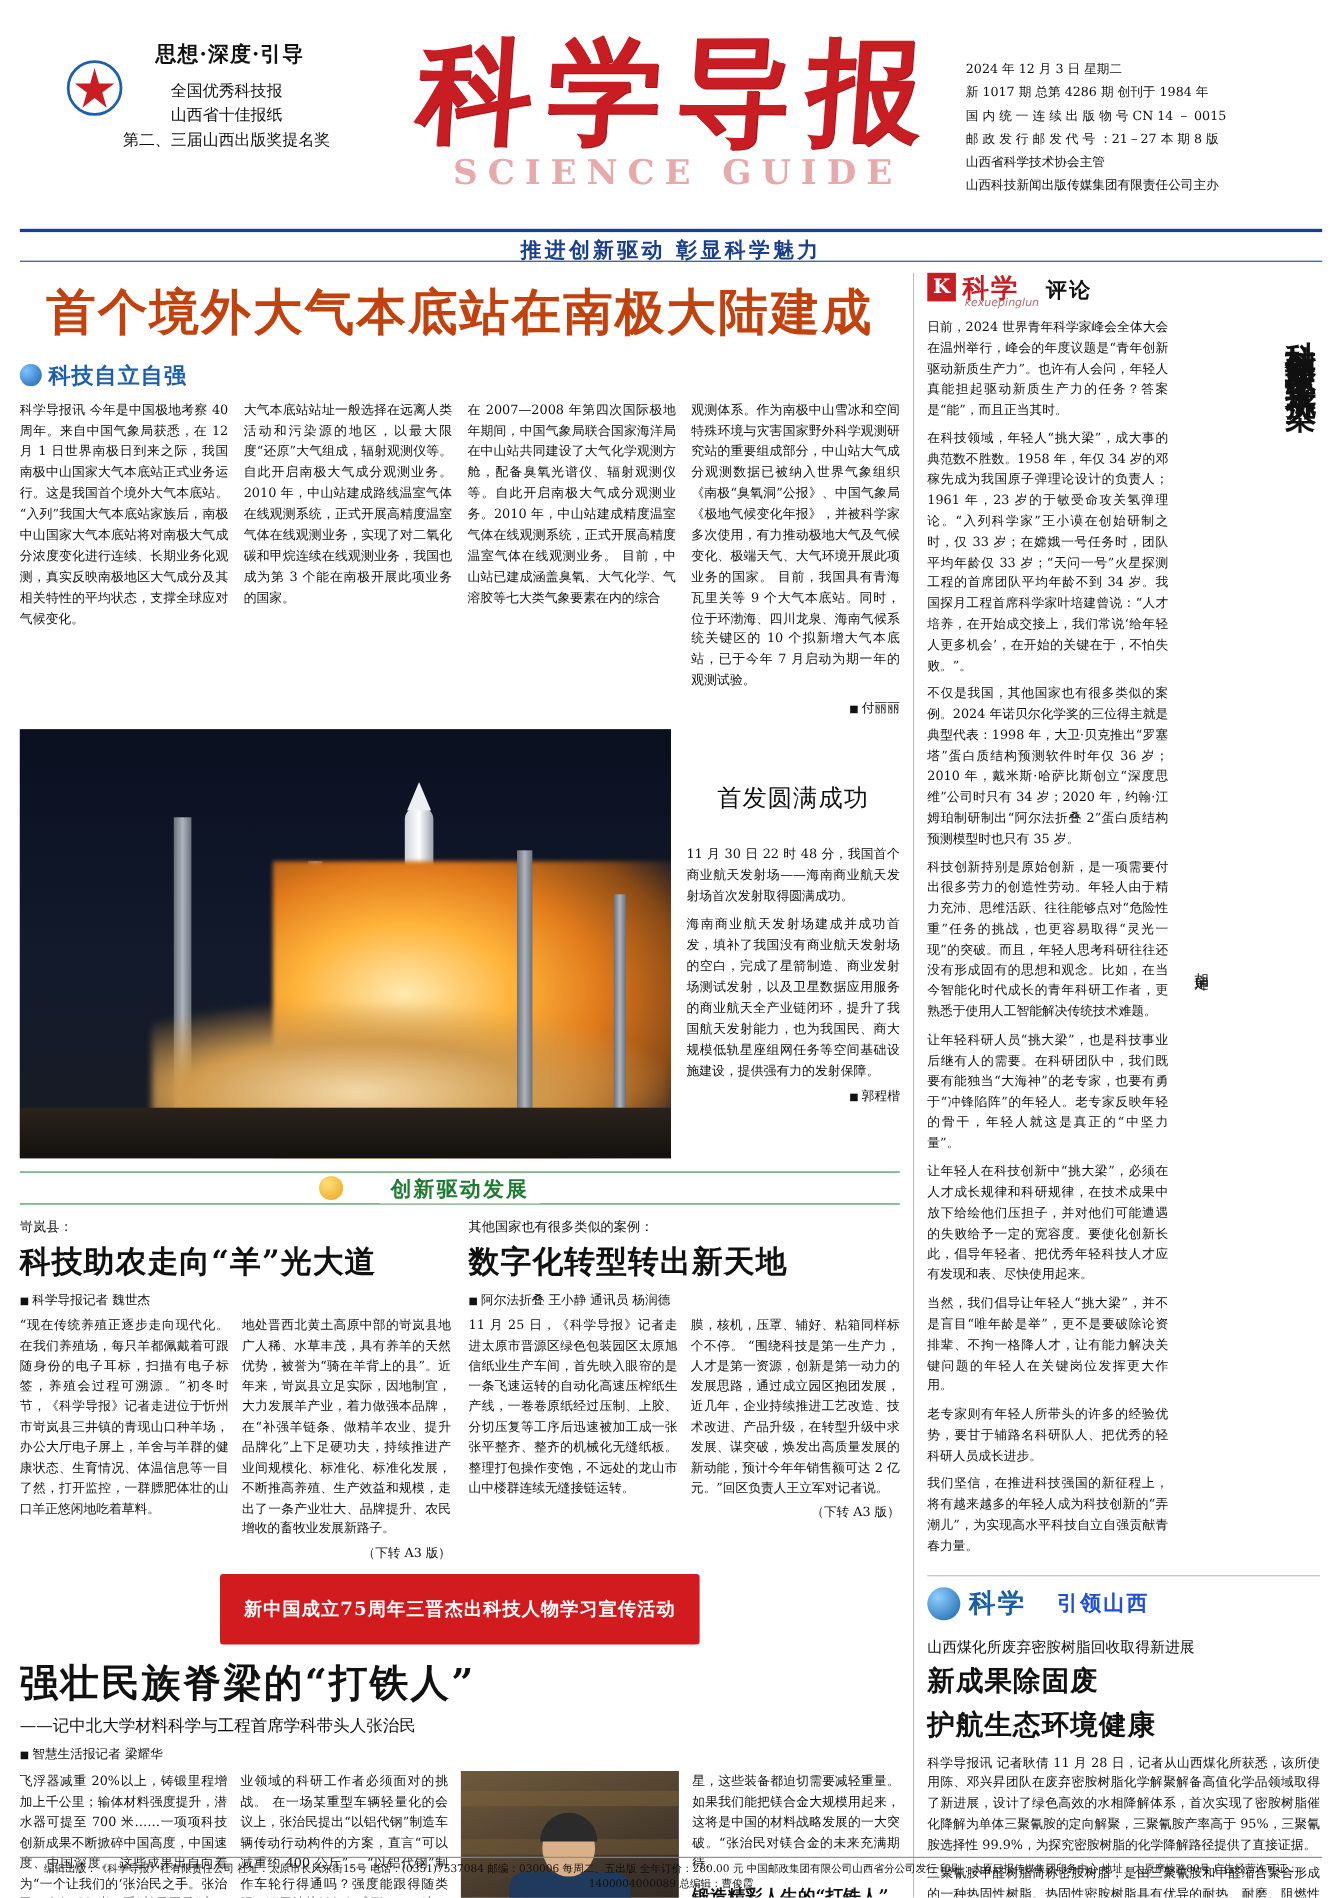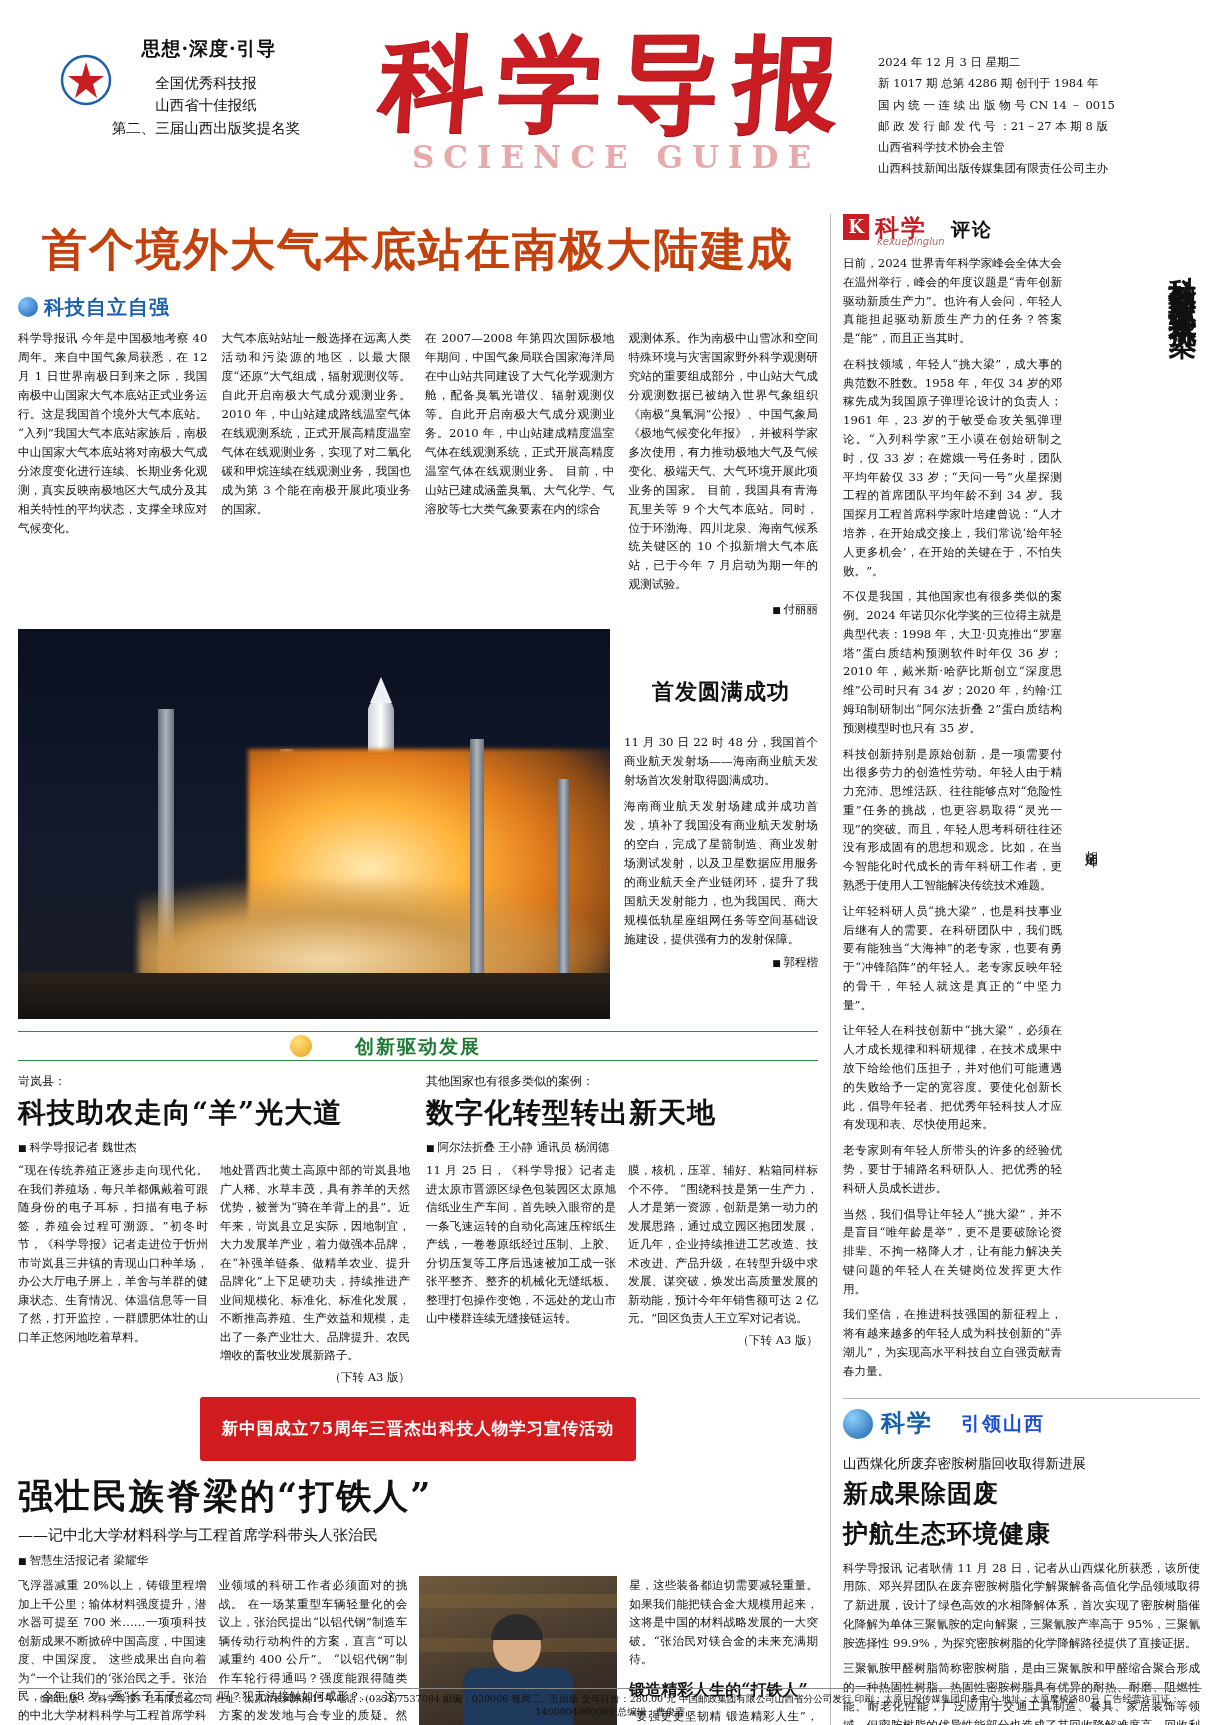--- a/index.html
+++ b/index.html
@@ -88,21 +88,21 @@
   }
   .photo .rocket:after{ content:""; position:absolute; left:2px; top:-22px; width:22px; height:26px; background:#eceff3; clip-path:polygon(50% 0,100% 100%,0 100%); }
   .photo .tower { position:absolute; background:linear-gradient(90deg,#6a6f78,#aeb4bd,#6a6f78); }
   .photo .t1 { left:140px; top:80px; width:16px; height:300px; }
   .photo .t2 { left:262px; top:120px; width:13px; height:260px; }
   .photo .t3 { left:452px; top:110px; width:14px; height:270px; }
   .photo .t4 { left:540px; top:150px; width:11px; height:230px; }
   .photo .ground { position:absolute; left:0; bottom:0; width:100%; height:46px; background:linear-gradient(180deg,#2a231c,#14110e); }
 
   .photo-side { width:194px; }
-  .photo-side .cap-title { font-family:"DejaVu Serif","Liberation Serif",serif; font-size:22px; font-weight:bold; text-align:center; margin:48px 0 26px 0; letter-spacing:1px;}
+  .photo-side .cap-title { font-family:"DejaVu Serif","Liberation Serif",serif; font-size:22px; font-weight:normal; text-align:center; margin:48px 0 26px 0; letter-spacing:1px;}
   .photo-side p { font-size:11.7px; line-height:1.62; text-align:justify; font-family:"DejaVu Serif","Liberation Serif",serif; margin:0 0 7px 0; }
 
   
   .band {
     margin-top:12px; position:relative; height:30px;
     border-top:1px solid #2e8b3d; border-bottom:1px solid #2e8b3d;
   }
   .band-txt {
     position:absolute; left:50%; transform:translateX(-50%); top:2px;
     font-family:"DejaVu Serif","Liberation Serif",serif; font-size:19px; font-weight:bold;
@@ -215,20 +215,23 @@
     <div class="mh-right">
       <div>2024 年 12 月 3 日  星期二</div>
       <div>新 1017 期 总第 4286 期  创刊于 1984 年</div>
       <div>国 内 统 一 连 续 出 版 物 号  CN 14 － 0015</div>
       <div>邮 政 发 行    邮 发 代 号 ：21－27  本 期 8 版</div>
       <div>山西省科学技术协会主管</div>
       <div>山西科技新闻出版传媒集团有限责任公司主办</div>
     </div>
   </div>
 
+  <div class="mh-bar">
+    <div class="mh-bar-text">推进创新驱动  彰显科学魅力</div>
+  </div>
 
   <div class="body-wrap">
 
     <div class="col-main">
 
       <h1 class="headline">首个境外大气本底站在南极大陆建成</h1>
 
       <div class="sect-badge">科技自立自强</div>
 
       <div class="topcols">
@@ -355,22 +358,22 @@
       </div>
 
       <div class="side-flex">
         <div class="side-text">
           <p>日前，2024 世界青年科学家峰会全体大会在温州举行，峰会的年度议题是“青年创新驱动新质生产力”。也许有人会问，年轻人真能担起驱动新质生产力的任务？答案是“能”，而且正当其时。</p>
           <p>在科技领域，年轻人“挑大梁”，成大事的典范数不胜数。1958 年，年仅 34 岁的邓稼先成为我国原子弹理论设计的负责人；1961 年，23 岁的于敏受命攻关氢弹理论。“入列科学家”王小谟在创始研制之时，仅 33 岁；在嫦娥一号任务时，团队平均年龄仅 33 岁；“天问一号”火星探测工程的首席团队平均年龄不到 34 岁。我国探月工程首席科学家叶培建曾说：“人才培养，在开始成交接上，我们常说‘给年轻人更多机会’，在开始的关键在于，不怕失败。”。</p>
           <p>不仅是我国，其他国家也有很多类似的案例。2024 年诺贝尔化学奖的三位得主就是典型代表：1998 年，大卫·贝克推出“罗塞塔”蛋白质结构预测软件时年仅 36 岁；2010 年，戴米斯·哈萨比斯创立“深度思维”公司时只有 34 岁；2020 年，约翰·江姆珀制研制出“阿尔法折叠 2”蛋白质结构预测模型时也只有 35 岁。</p>
           <p>科技创新持别是原始创新，是一项需要付出很多劳力的创造性劳动。年轻人由于精力充沛、思维活跃、往往能够点对“危险性重”任务的挑战，也更容易取得“灵光一现”的突破。而且，年轻人思考科研往往还没有形成固有的思想和观念。比如，在当今智能化时代成长的青年科研工作者，更熟悉于使用人工智能解决传统技术难题。</p>
           <p>让年轻科研人员“挑大梁”，也是科技事业后继有人的需要。在科研团队中，我们既要有能独当“大海神”的老专家，也要有勇于“冲锋陷阵”的年轻人。老专家反映年轻的骨干，年轻人就这是真正的“中坚力量”。</p>
           <p>让年轻人在科技创新中“挑大梁”，必须在人才成长规律和科研规律，在技术成果中放下给绘他们压担子，并对他们可能遭遇的失败给予一定的宽容度。要使化创新长此，倡导年轻者、把优秀年轻科技人才应有发现和表、尽快使用起来。</p>
+          <p>当然，我们倡导让年轻人“挑大梁”，并不是盲目“唯年龄是举”，更不是要破除论资排辈、不拘一格降人才，让有能力解决关键问题的年轻人在关键岗位发挥更大作用。</p>
           <p>老专家则有年轻人所带头的许多的经验优势，要甘于辅路名科研队人、把优秀的轻科研人员成长进步。</p>
-          <p>当然，我们倡导让年轻人“挑大梁”，并不是盲目“唯年龄是举”，更不是要破除论资排辈、不拘一格降人才，让有能力解决关键问题的年轻人在关键岗位发挥更大作用。</p>
           <p>我们坚信，在推进科技强国的新征程上，将有越来越多的年轻人成为科技创新的“弄潮儿”，为实现高水平科技自立自强贡献青春力量。</p>
         </div>
         <div>
           <div class="vtitle">科技创新要敢让年轻人『挑大梁』</div>
           <div class="vauthor">胡定坤</div>
         </div>
       </div>
 
       <div class="side-rule"></div>
 

